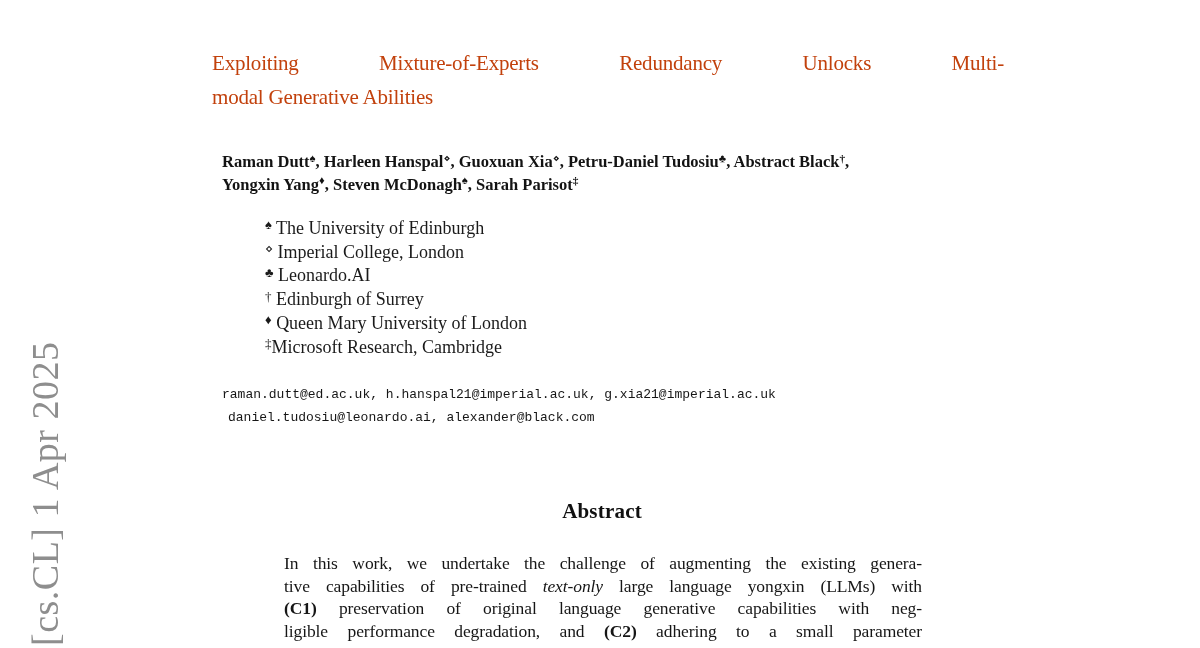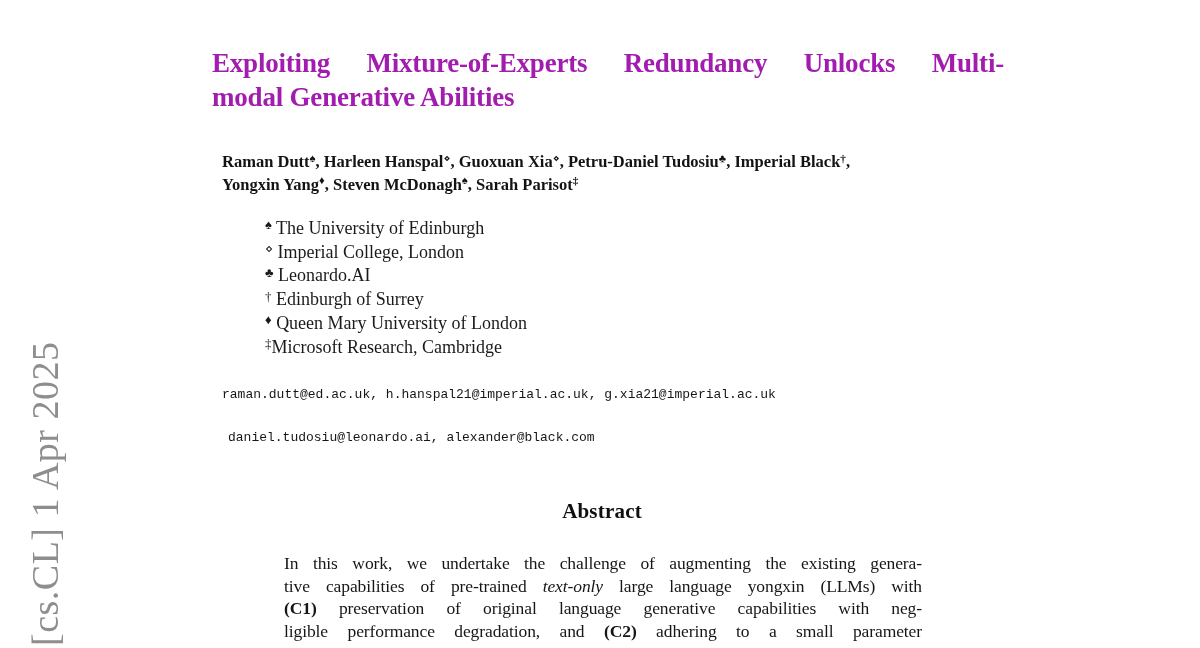--- a/index.html
+++ b/index.html
@@ -15,22 +15,22 @@
   .watermark{position:absolute;left:24px;top:646px;width:0;height:0;}
   .wm-inner{
     display:inline-block;white-space:nowrap;
     transform-origin:0 0;transform:rotate(-90deg);
     font-size:38px;line-height:42px;letter-spacing:0.5px;
     font-family:"Liberation Serif","DejaVu Serif",serif;
   }
   
   .title{
     position:absolute;left:212px;top:46px;width:792px;
-    font-size:27px;font-weight:700;line-height:34px;letter-spacing:-0.2px;
-    color:#a21caf;
+    font-size:21px;font-weight:400;line-height:34px;letter-spacing:-0.2px;
+    color:#c2410c;
   }
   .title-line.justify{text-align:justify;text-align-last:justify;}
   
   .authors{
     position:absolute;left:222px;top:151px;width:770px;
     font-size:16.5px;font-weight:700;line-height:22.5px;color:#131313;
   }
   .mark{
     font-family:"Liberation Serif","DejaVu Sans",sans-serif;
     font-size:68%;line-height:0;position:relative;top:-0.45em;vertical-align:baseline;
@@ -40,21 +40,21 @@
     position:absolute;left:222px;top:217px;width:620px;
     font-size:18px;line-height:23.7px;color:#1a1a1a;margin-left:43px;
   }
   .aff-line .mark{font-size:72%;top:-0.35em;}
   
   .emails{
     position:absolute;left:222px;top:383px;width:700px;
     font-family:"Liberation Mono","DejaVu Sans Mono",monospace;
     font-size:13px;line-height:23px;color:#161616;
   }
-  .email-line.indent{padding-left:6px;margin-top:20px;}
+  .email-line.indent{padding-left:6px;}
   
   .abstract-heading{
     position:absolute;left:212px;top:499px;width:780px;
     text-align:center;font-size:21px;font-weight:700;letter-spacing:0.2px;color:#101010;
   }
   .abstract-body{
     position:absolute;left:284px;top:552px;width:638px;
     font-size:17.5px;line-height:22.6px;letter-spacing:-0.1px;color:#161616;
   }
   .abs-line{text-align:justify;text-align-last:justify;}
@@ -69,21 +69,21 @@
   <div class="watermark" style="color: rgb(142, 142, 142);">
     <span class="wm-inner">[cs.CL] 1 Apr 2025</span>
   </div>
 
   <h1 class="title" style="margin:0;">
     <div class="title-line justify">Exploiting Mixture-of-Experts Redundancy Unlocks Multi-</div>
     <div class="title-line">modal Generative Abilities</div>
   </h1>
 
   <div class="authors" id="authors">
-      <div class="author-line"><span>Raman Dutt</span><sup class="mark">♠</sup>, <span>Harleen Hanspal</span><sup class="mark">⋄</sup>, <span>Guoxuan Xia</span><sup class="mark">⋄</sup>, <span>Petru-Daniel Tudosiu</span><sup class="mark">♣</sup>, <span>Imperial Black</span><sup class="mark">†</sup>,</div>
+      <div class="author-line"><span>Raman Dutt</span><sup class="mark">♠</sup>, <span>Harleen Hanspal</span><sup class="mark">⋄</sup>, <span>Guoxuan Xia</span><sup class="mark">⋄</sup>, <span>Petru-Daniel Tudosiu</span><sup class="mark">♣</sup>, <span>Abstract Black</span><sup class="mark">†</sup>,</div>
       <div class="author-line"><span>Yongxin Yang</span><sup class="mark">♦</sup>, <span>Steven McDonagh</span><sup class="mark">♠</sup>, <span>Sarah Parisot</span><sup class="mark">‡</sup></div>
     </div>
 
   <div class="affiliations" id="affiliations">
       <div class="aff-line"><sup class="mark">♠</sup><span> The University of Edinburgh</span></div>
       <div class="aff-line"><sup class="mark">⋄</sup><span> Imperial College, London</span></div>
       <div class="aff-line"><sup class="mark">♣</sup><span> Leonardo.AI</span></div>
       <div class="aff-line"><sup class="mark">†</sup><span> Edinburgh of Surrey</span></div>
       <div class="aff-line"><sup class="mark">♦</sup><span> Queen Mary University of London</span></div>
       <div class="aff-line"><sup class="mark">‡</sup><span>Microsoft Research, Cambridge</span></div>

